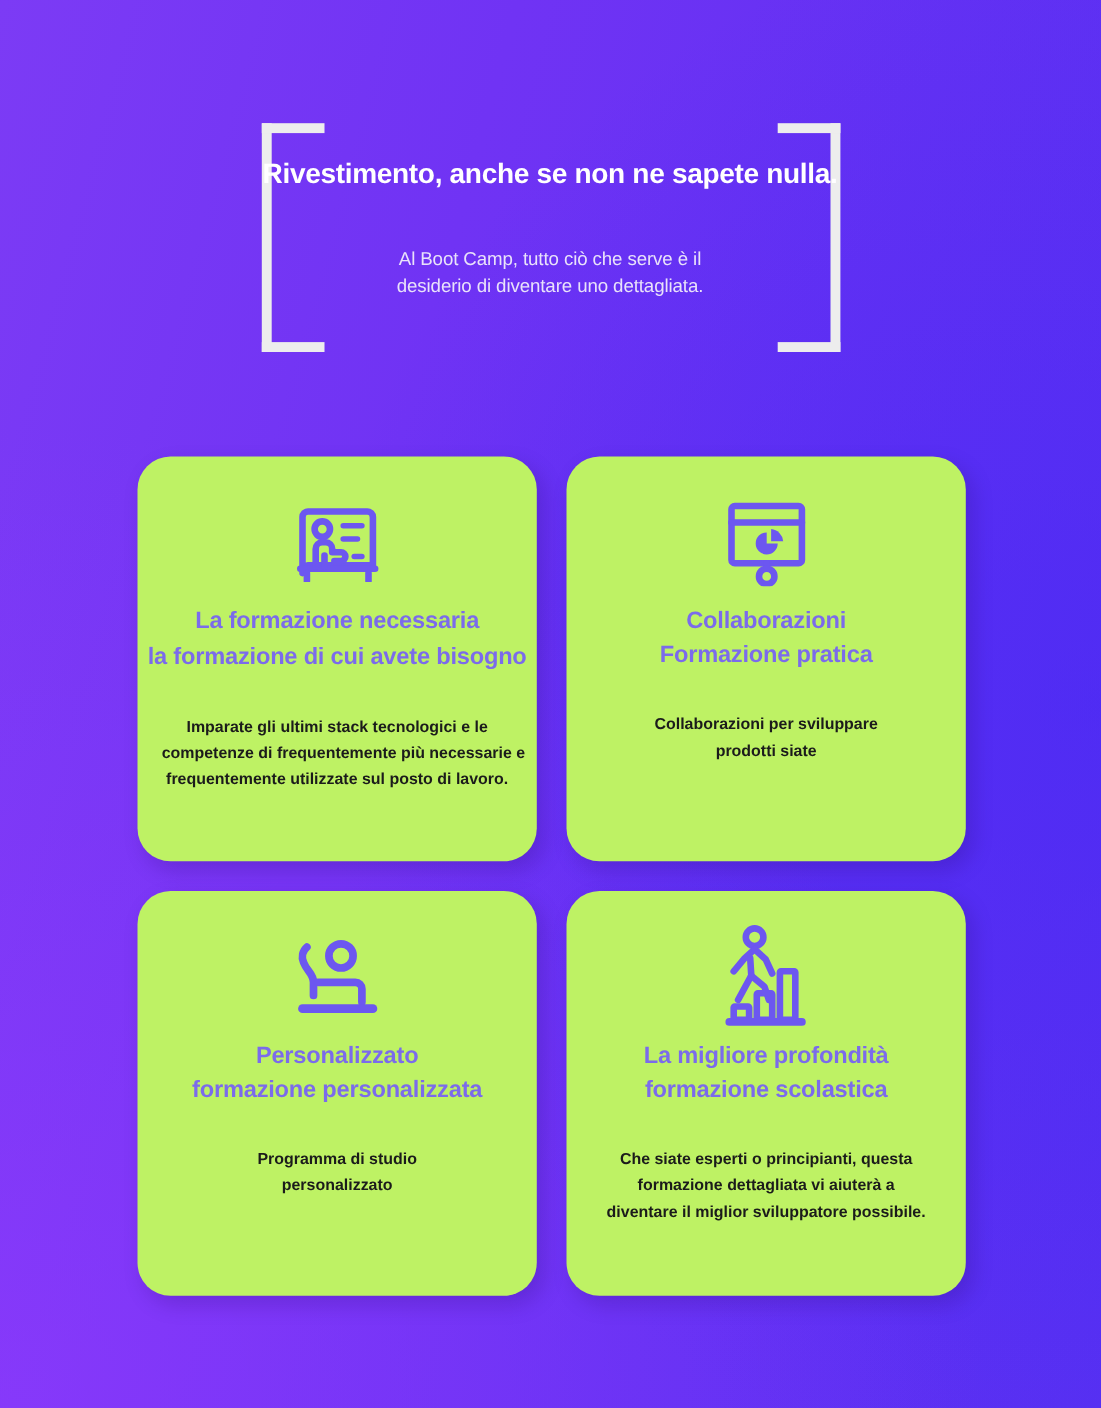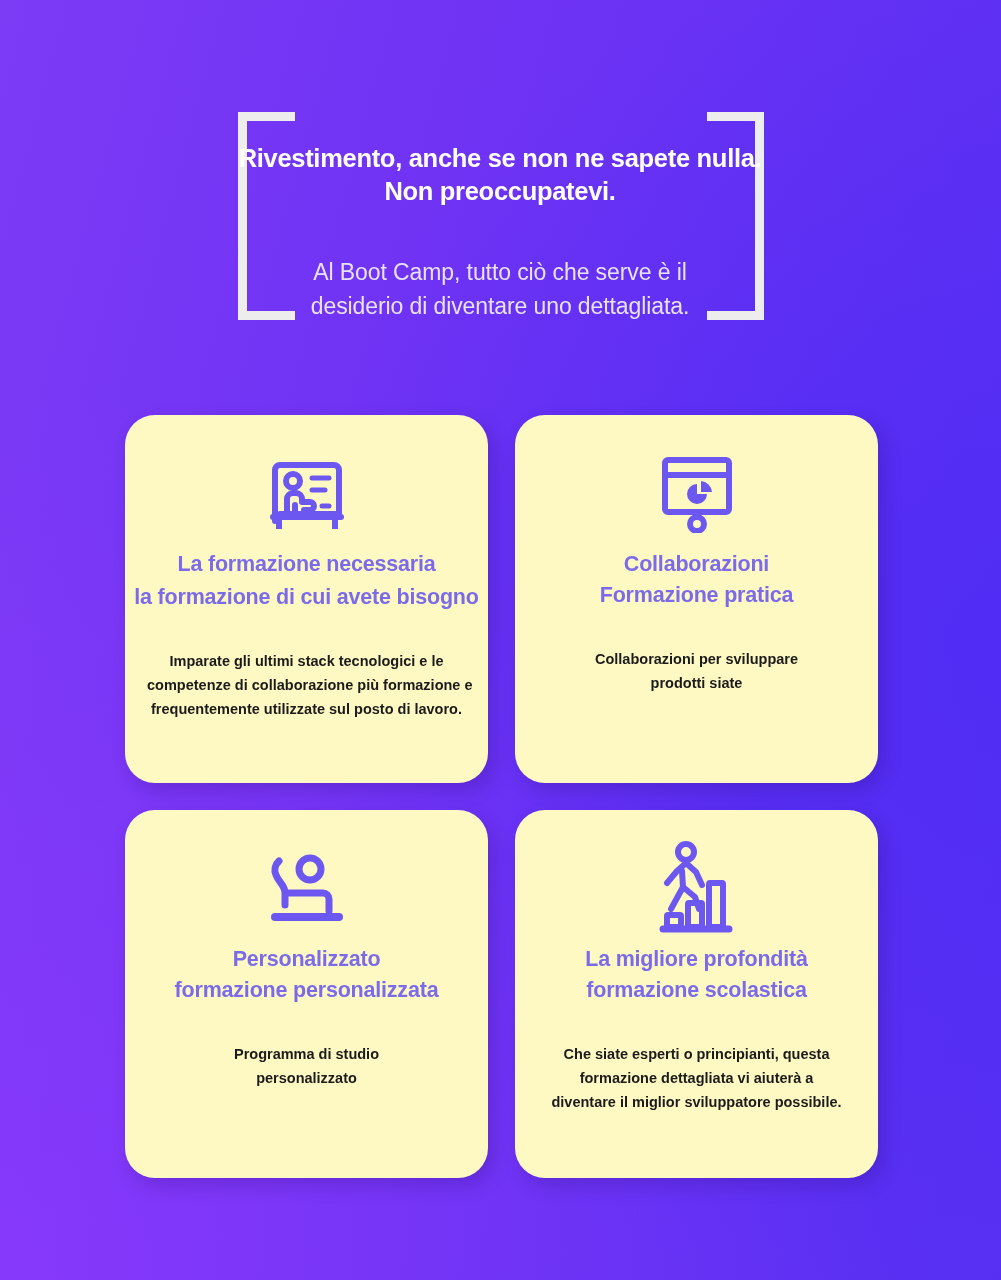--- a/index.html
+++ b/index.html
@@ -70,42 +70,42 @@
     font-weight: bold;
     line-height: 1.28;
     letter-spacing: -0.3px;
     white-space: nowrap;
   }
   .hero-title .line2 { white-space: nowrap; }
 
   .hero-sub {
     margin-top: 49px;
     color: #E9E2FA;
-    font-size: 23px;
+    font-size: 17px;
     font-weight: 400;
     line-height: 1.45;
     letter-spacing: -0.1px;
   }
 
   
   .grid {
     position: absolute;
     left: 125px;
     top: 415px;
     width: 753px;
     display: grid;
     grid-template-columns: 363px 363px;
     grid-template-rows: 368px 368px;
     column-gap: 27px;
     row-gap: 27px;
   }
 
   .card {
     position: relative;
-    background: #fef9c3;
+    background: #bef264;
     border-radius: 30px;
     box-shadow: 6px 8px 18px rgba(40, 10, 110, 0.22);
     padding-top: 40px;
     overflow: visible;
   }
 
   .card-inner {
     width: 100%;
     text-align: center;
   }
@@ -158,21 +158,20 @@
 
     <div class="bracket bracket-right">
       <span class="bar bar-v"></span>
       <span class="bar bar-t"></span>
       <span class="bar bar-b"></span>
     </div>
 
     <div class="hero-text">
       <h1 class="hero-title">
         <span class="line1">Rivestimento, anche se non ne sapete nulla.</span><br>
-        <span class="line2">Non preoccupatevi.</span>
       </h1>
       <p class="hero-sub">
         <span>Al Boot Camp, tutto ciò che serve è il</span><br>
         <span>desiderio di diventare uno dettagliata.</span>
       </p>
     </div>
   </section>
 
   <section class="grid">
 
@@ -190,21 +189,21 @@
             <path d="M47 31 H60" stroke-width="5"></path>
             <path d="M57 47 H64" stroke-width="5"></path>
           </svg>
         </div>
         <h2 class="card-title">
           <span class="t-line">La formazione necessaria</span>
           <span class="t-line wide">la formazione di cui avete bisogno</span>
         </h2>
         <p class="card-body">
           <span class="b-line">Imparate gli ultimi stack tecnologici e le</span>
-          <span class="b-line">competenze di collaborazione più formazione e</span>
+          <span class="b-line">competenze di frequentemente più necessarie e</span>
           <span class="b-line">frequentemente utilizzate sul posto di lavoro.</span>
         </p>
       </div>
     </article>
 
     <article class="card card-2">
       <div class="card-inner">
         <div class="card-icon">
           <svg width="74" height="78" viewBox="0 0 74 78" fill="none" stroke="#6C57F0" stroke-width="6" stroke-linecap="round" stroke-linejoin="round">
             <rect x="5" y="5" width="64" height="52" rx="3"></rect>

